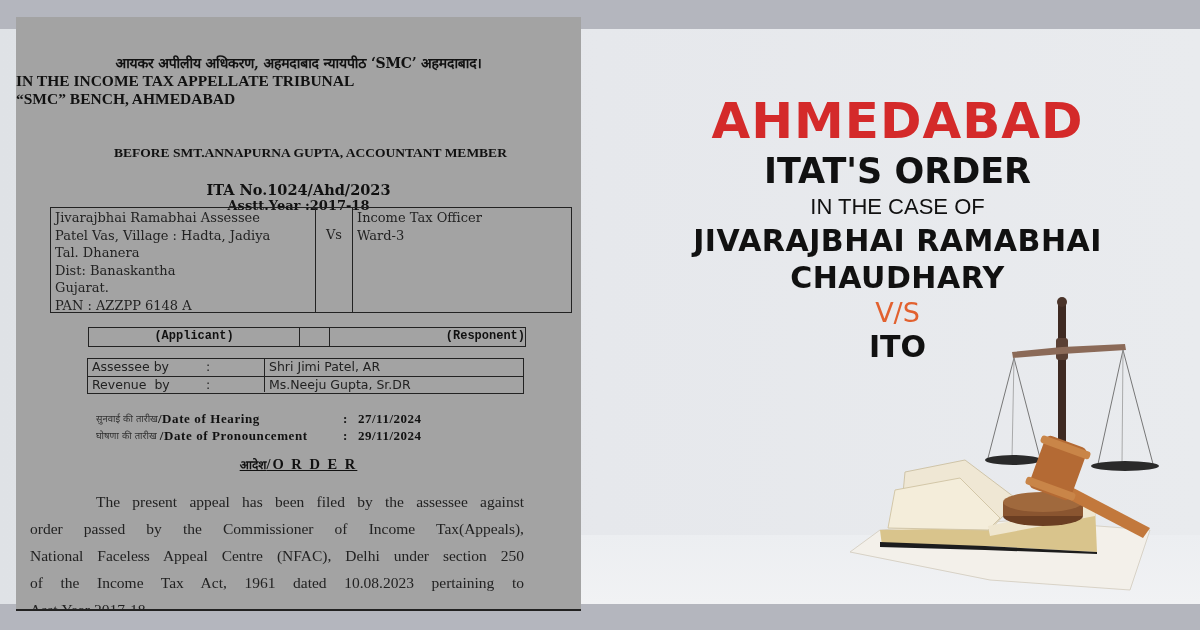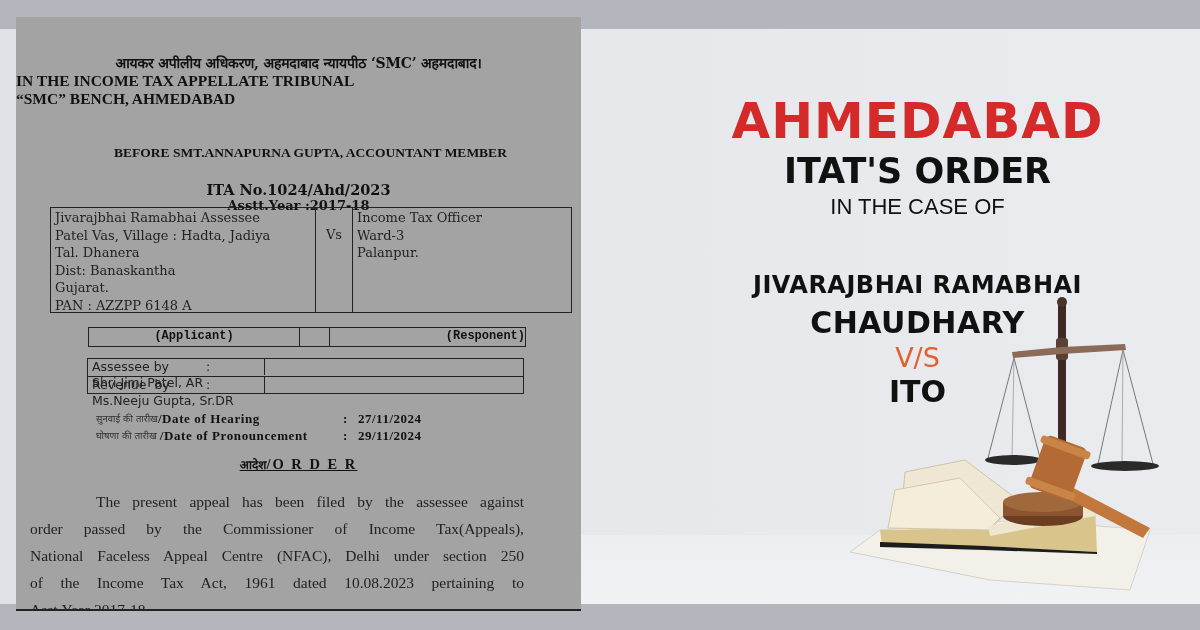--- a/index.html
+++ b/index.html
@@ -71,21 +71,21 @@
     }
     .roles .r1 { width: 211px; border-right: 1.5px solid #222; text-align: center; line-height: 17px; }
     .roles .r2 { width: 30px; border-right: 1.5px solid #222; }
     .roles .r3 { flex: 1; text-align: right; line-height: 17px; }
     
     .reps {
       position: absolute; left: 71px; top: 341px; width: 437px; height: 36px;
       border: 1.5px solid #222;
       font-family: "DejaVu Sans", sans-serif; font-size: 12.5px; color: #222;
     }
-    .reps .row { display: flex; height: 16.5px; line-height: 16px; flex-direction: column; }
+    .reps .row { display: flex; height: 16.5px; line-height: 16px; }
     .reps .row + .row { border-top: 1.5px solid #222; }
     .reps .k { width: 177px; border-right: 1.5px solid #222; padding-left: 4px; position: relative; }
     .reps .k .colon { position: absolute; left: 118px; }
     .reps .v { flex: 1; padding-left: 4px; }
     
     .dates {
       position: absolute; left: 80px; top: 393px; width: 400px;
       font-size: 13px; line-height: 17px;
     }
     .dates .drow { display: flex; white-space: nowrap; }
@@ -103,28 +103,28 @@
       position: absolute; left: 14px; top: 471px; width: 494px;
       font-size: 15.5px; line-height: 27px; color: #222;
       text-align: justify; text-align-last: justify;
     }
     .para .pl { display: block; }
     .para .pl.first { text-indent: 66px; }
     .para .pl.last { text-align-last: left; }
 
     
     .title-block {
-      position: absolute; left: 660px; top: 92px; width: 515px;
+      position: absolute; left: 640px; top: 92px; width: 515px;
       text-align: center; font-family: "DejaVu Sans", sans-serif; font-weight: bold;
       color: #111;
     }
     .t-city { color: #d42a2a; font-size: 50px; line-height: 58px; letter-spacing: 1px; }
     .t-order { font-size: 35px; line-height: 42px; }
     .t-case { font-size: 22px; line-height: 30px; font-weight: normal; font-family: "Liberation Sans", sans-serif; }
-    .t-name1 { font-size: 24px; line-height: 37px; letter-spacing: 0.5px; margin-top: 45px; }
+    .t-name1 { font-size: 30px; line-height: 37px; letter-spacing: 0.5px; }
     .t-name2 { font-size: 30px; line-height: 37px; letter-spacing: 0.5px; }
     .t-vs { color: #e2612f; font-size: 27px; line-height: 34px; font-weight: normal; }
     .t-ito { font-size: 30px; line-height: 34px; }
 
     
     .illustration { position: absolute; left: 840px; top: 290px; width: 360px; height: 314px; }
   </style>
 </head>
 <body>
 
@@ -148,21 +148,20 @@
       <span class="line">Patel Vas, Village : Hadta, Jadiya</span>
       <span class="line">Tal. Dhanera</span>
       <span class="line">Dist: Banaskantha</span>
       <span class="line">Gujarat.</span>
       <span class="line">PAN : AZZPP 6148 A</span>
     </div>
     <div class="cell c2">Vs</div>
     <div class="cell c3">
       <span class="line">Income Tax Officer</span>
       <span class="line">Ward-3</span>
-      <span class="line">Palanpur.</span>
     </div>
   </div>
 
   <div class="roles">
     <div class="r1">(Applicant)</div>
     <div class="r2"></div>
     <div class="r3">(Responent)</div>
   </div>
 
   <div class="reps">

